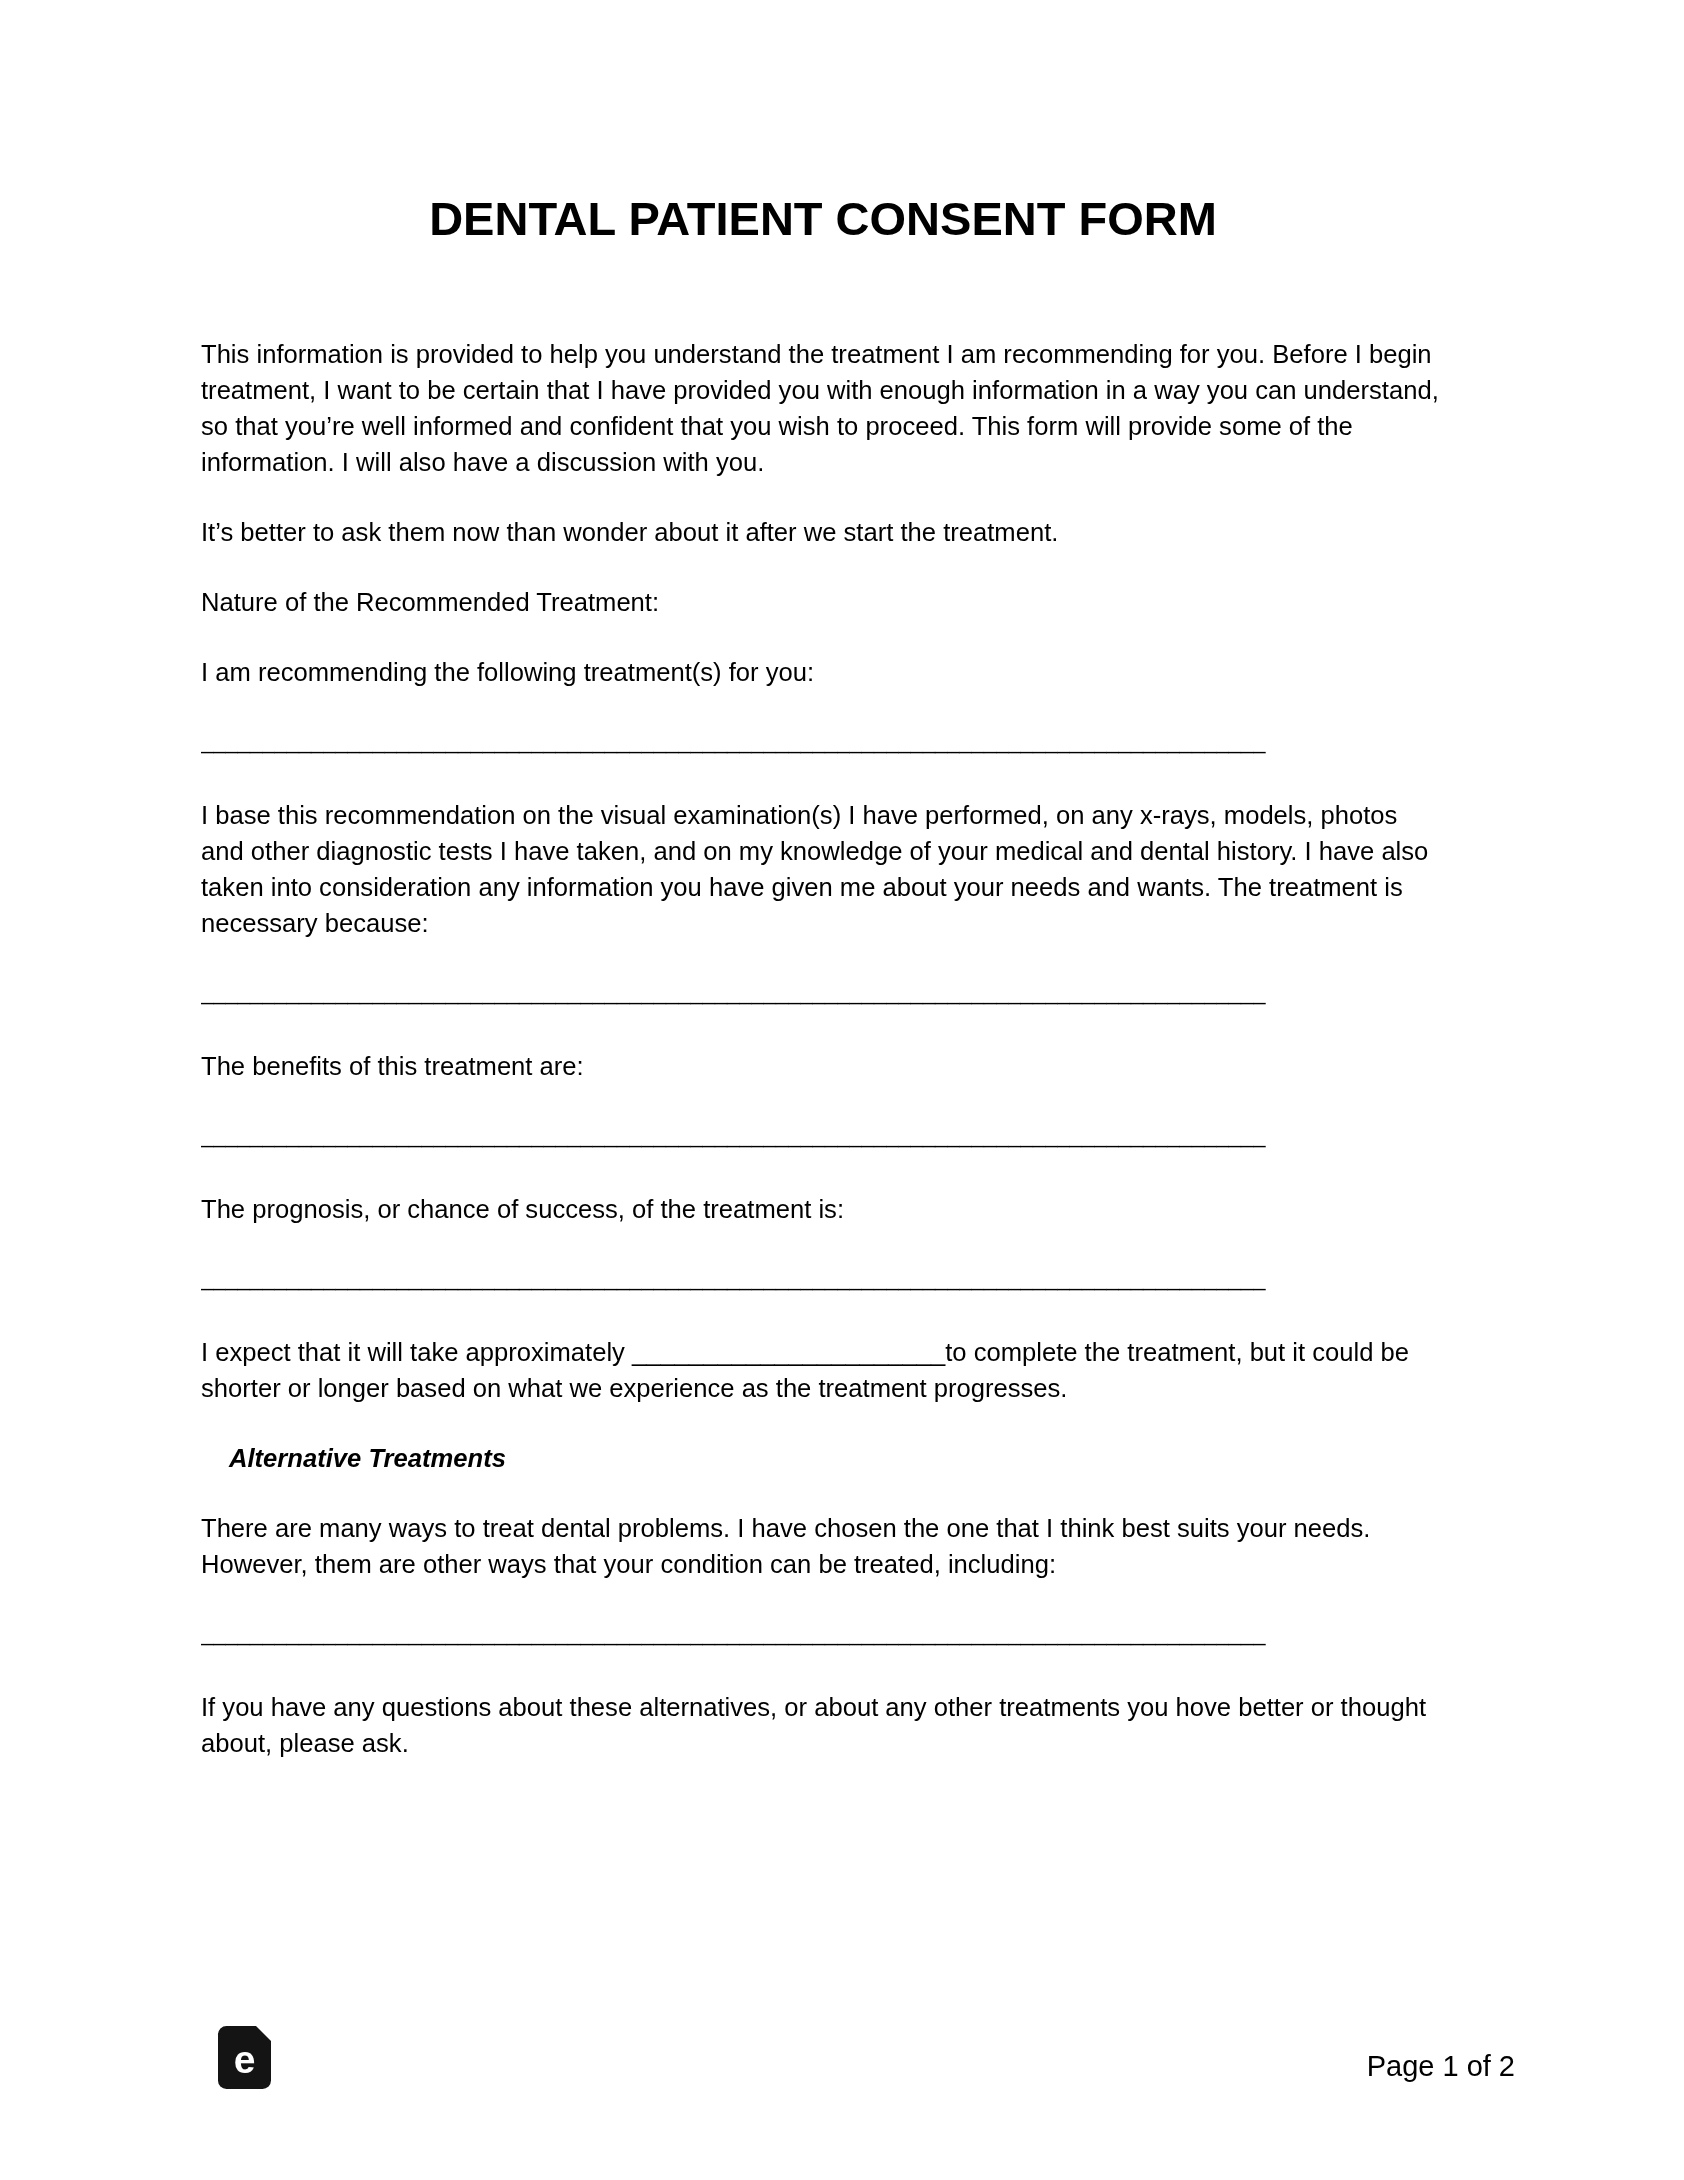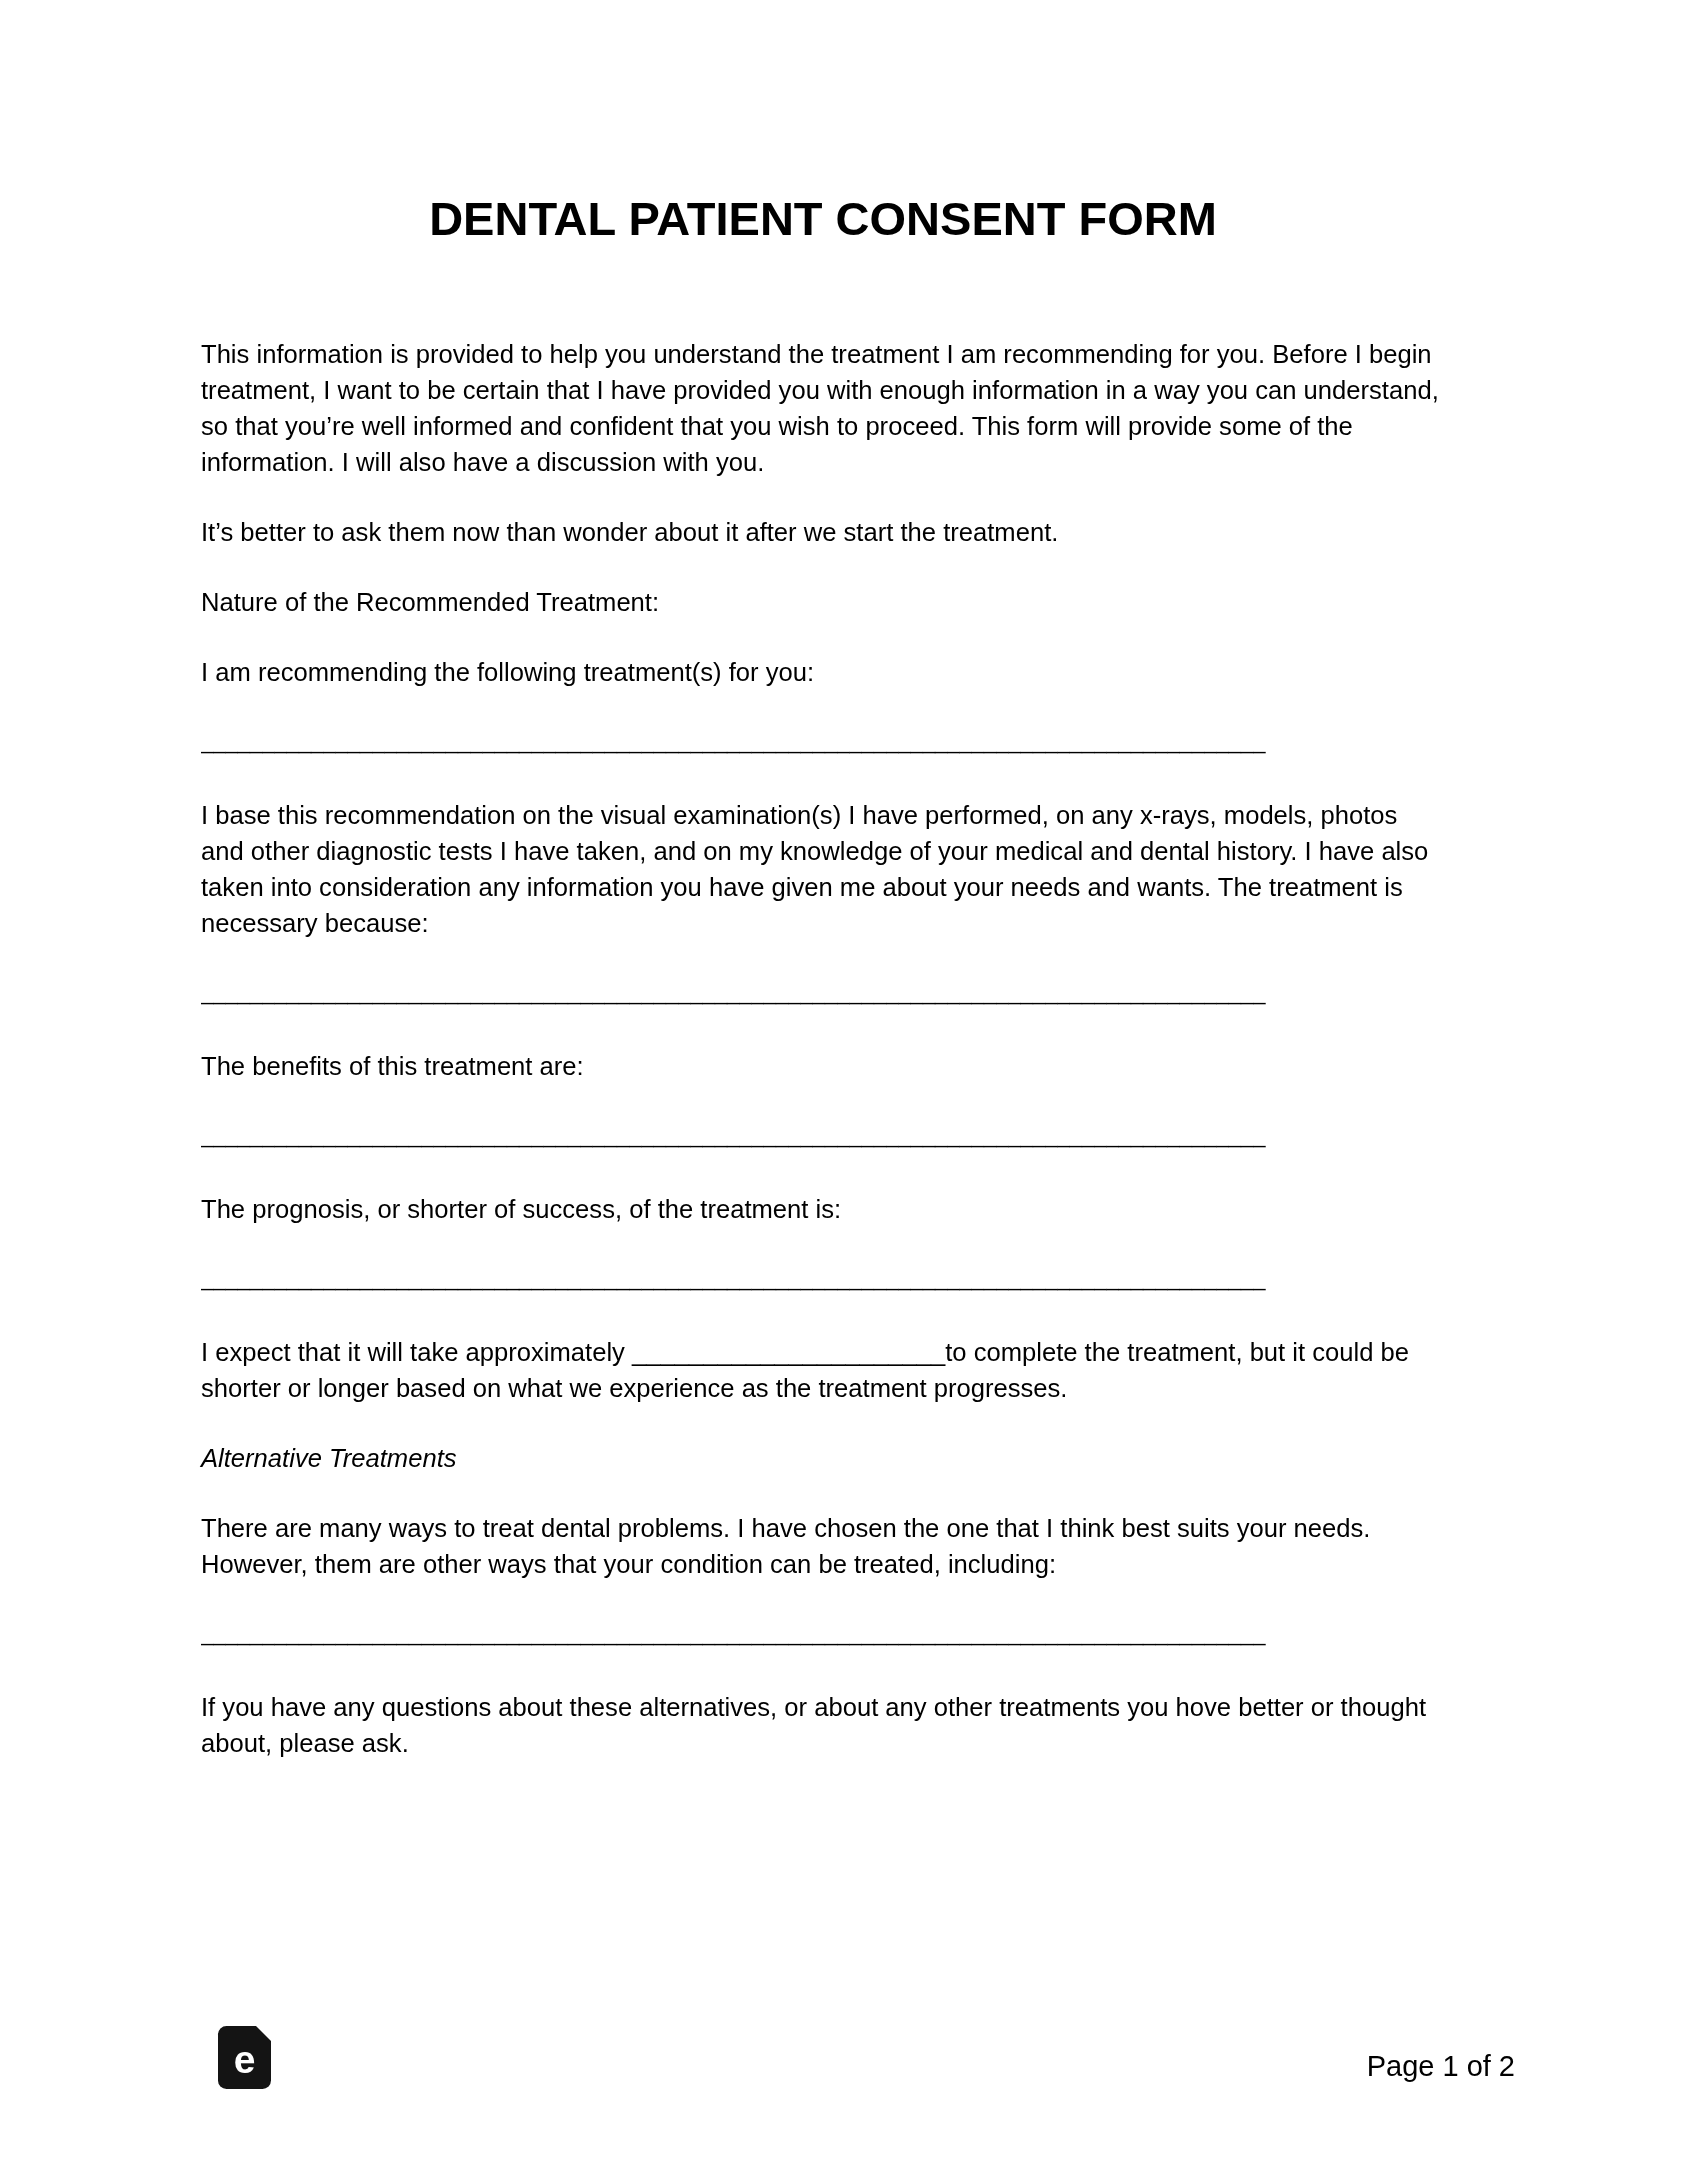--- a/index.html
+++ b/index.html
@@ -24,21 +24,21 @@
     font-weight: 700;
     text-align: center;
     margin: 0 0 92px 0;
   }
   p {
     font-size: 25.6px;
     line-height: 36px;
     margin: 0 0 34px 0;
   }
   .bold { font-weight: 700; }
-  .bold-italic { font-weight: 400; font-style: italic; }
+  .bold-italic { font-weight: 700; font-style: italic; margin-left: 28px; }
   .blank-line {
     font-size: 22px;
     line-height: 36px;
     margin: 32px 0 37px 0;
     white-space: nowrap;
     overflow: hidden;
   }
   .footer-logo {
     position: absolute;
     left: 218px;
@@ -95,21 +95,21 @@
   <div class="blank-line">_______________________________________________________________________________________</div>
 
   <p>I base this recommendation on the visual examination(s) I have performed, on any x-rays, models, photos and other diagnostic tests I have taken, and on my knowledge of your medical and dental history. I have also taken into consideration any information you have given me about your needs and wants. The treatment is necessary because:</p>
 
   <div class="blank-line">_______________________________________________________________________________________</div>
 
   <p>The benefits of this treatment are:</p>
 
   <div class="blank-line">_______________________________________________________________________________________</div>
 
-  <p>The prognosis, or shorter of success, of the treatment is:</p>
+  <p>The prognosis, or chance of success, of the treatment is:</p>
 
   <div class="blank-line">_______________________________________________________________________________________</div>
 
   <p><span>I expect that it will take approximately </span><span>______________________</span><span>to complete the treatment, but it could be shorter or longer based on what we experience as the treatment progresses.</span></p>
 
 
   <p class="bold-italic">Alternative Treatments</p>
 
   <p>There are many ways to treat dental problems. I have chosen the one that I think best suits your needs. However, them are other ways that your condition can be treated, including:</p>
 

